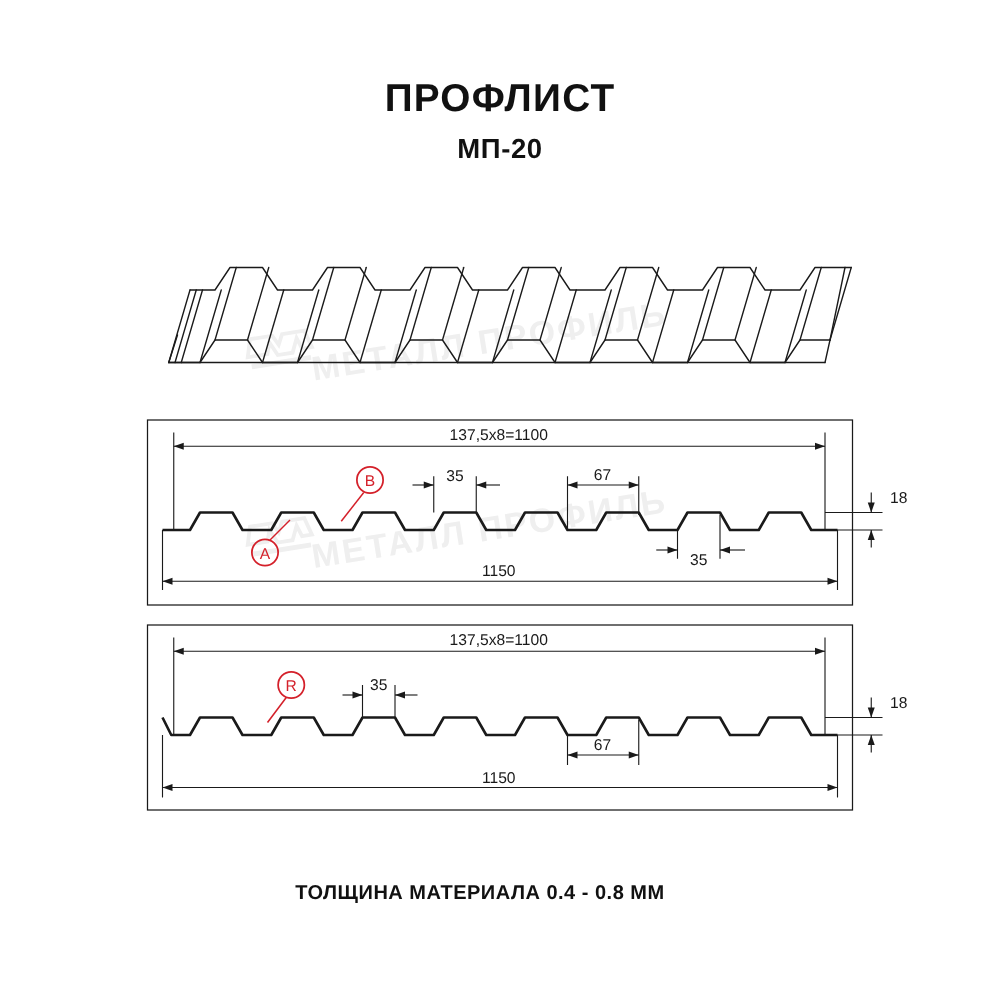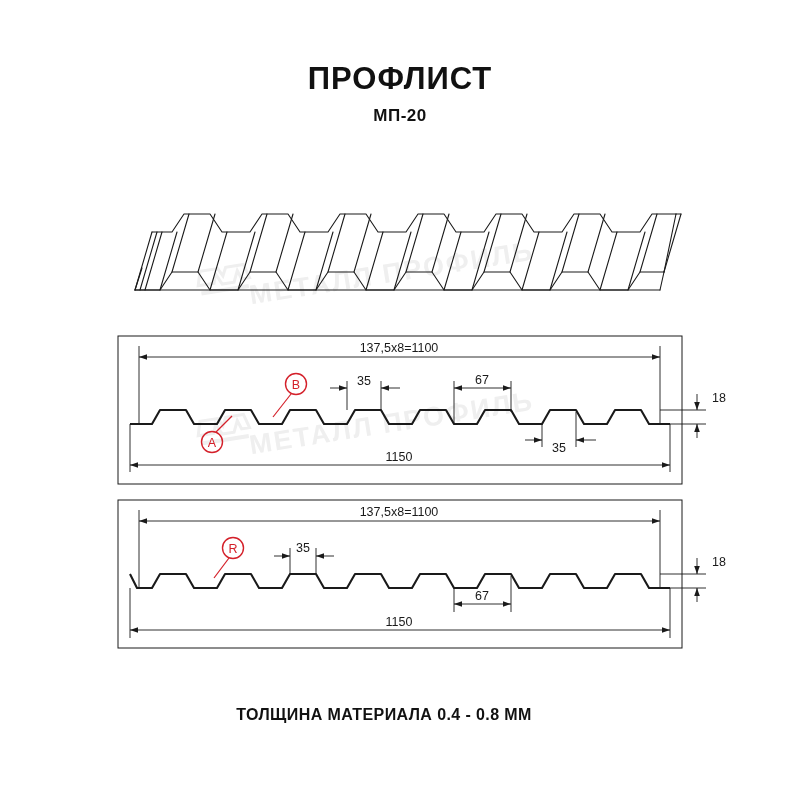--- a/index.html
+++ b/index.html
@@ -31,21 +31,21 @@
   }
   .title-main {
     font-size: 31px;
     font-weight: bold;
     letter-spacing: 1px;
     color: #111;
     line-height: 1.1;
   }
   .title-sub {
     margin-top: 10px;
-    font-size: 17px;
+    font-size: 22px;
     font-weight: bold;
     letter-spacing: 0.5px;
     color: #111;
   }
   .footer-note {
     position: absolute;
     left: 0;
     top: 706px;
     width: 768px;
     text-align: center;

